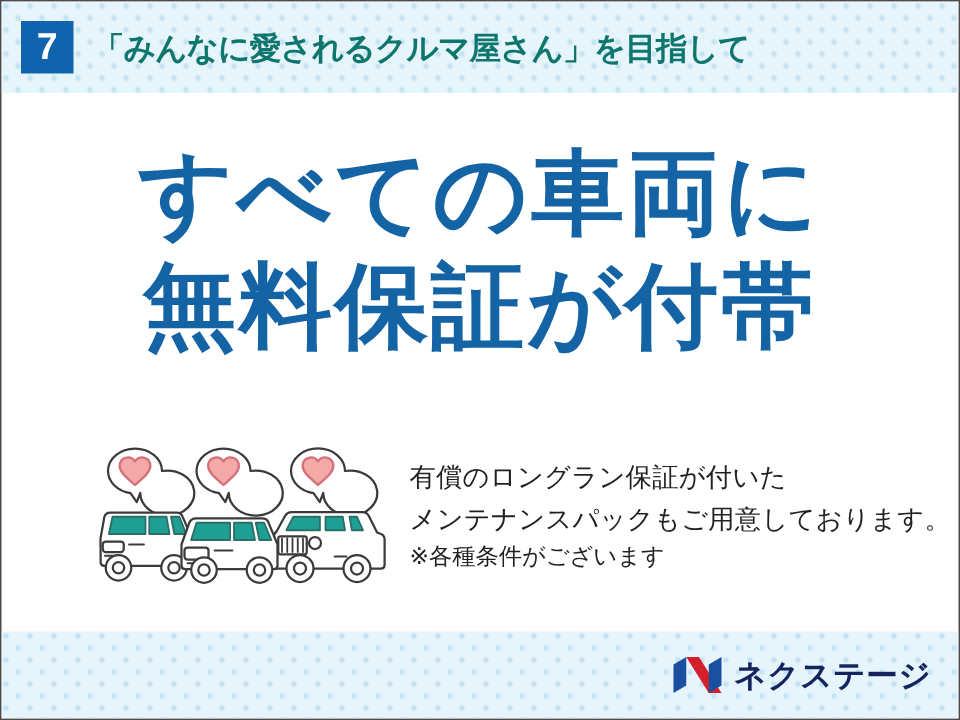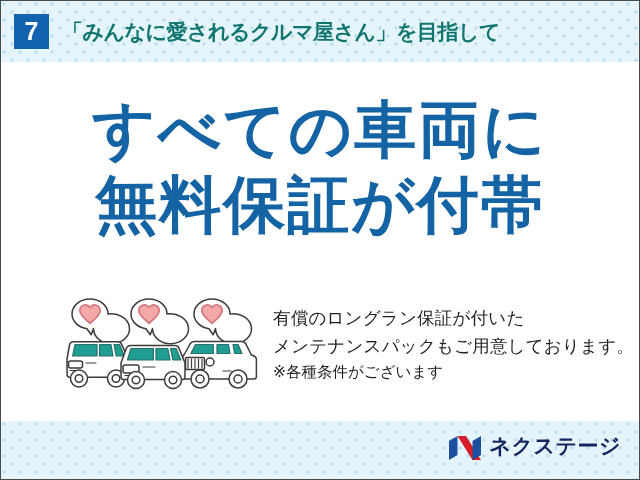--- a/index.html
+++ b/index.html
@@ -114,21 +114,21 @@
     font-size: 15.5px;
     letter-spacing: 0px;
   }
 
   
   #brand-logo {
     position: absolute;
     right: 18px;
     bottom: 14px;
     display: flex;
-    align-items: flex-start;
+    align-items: center;
     height: 30px;
   }
   #brand-wordmark {
     margin-left: 8px;
     font-size: 21px;
     font-weight: bold;
     color: #13245e;
     letter-spacing: 0.5px;
     line-height: 1;
   }

